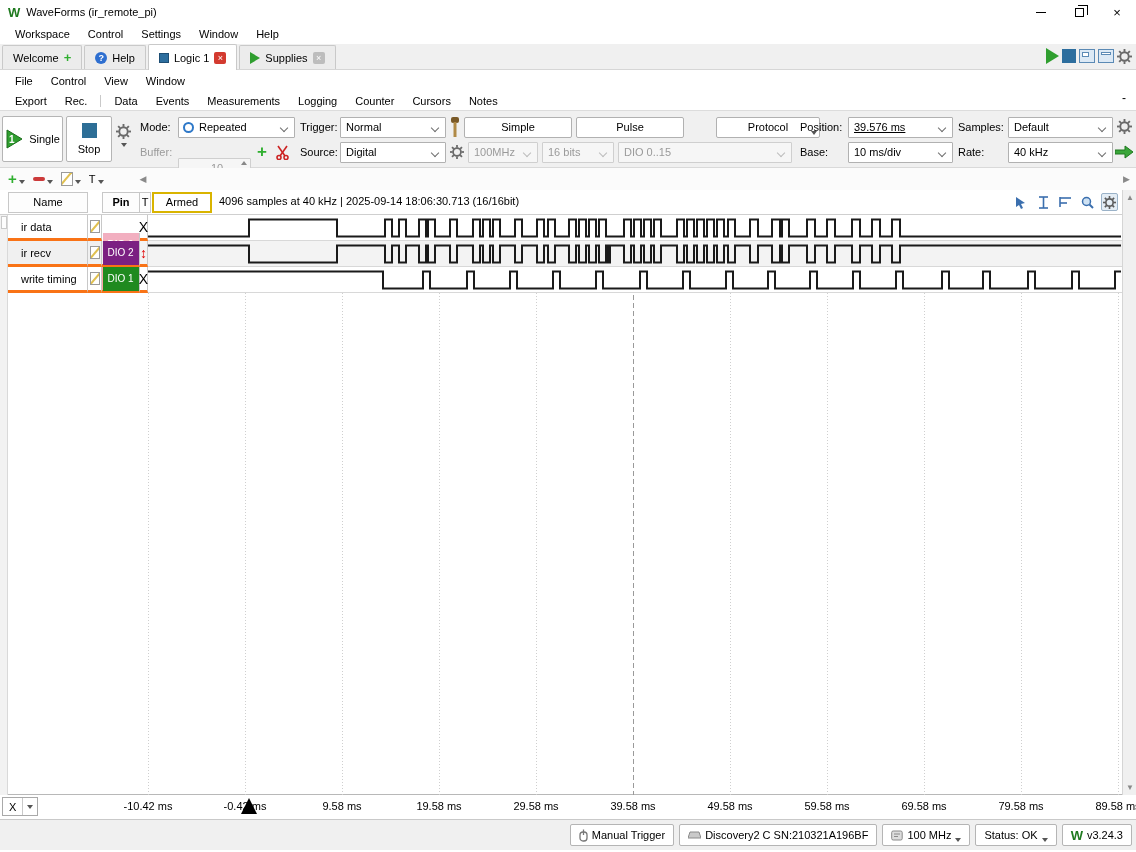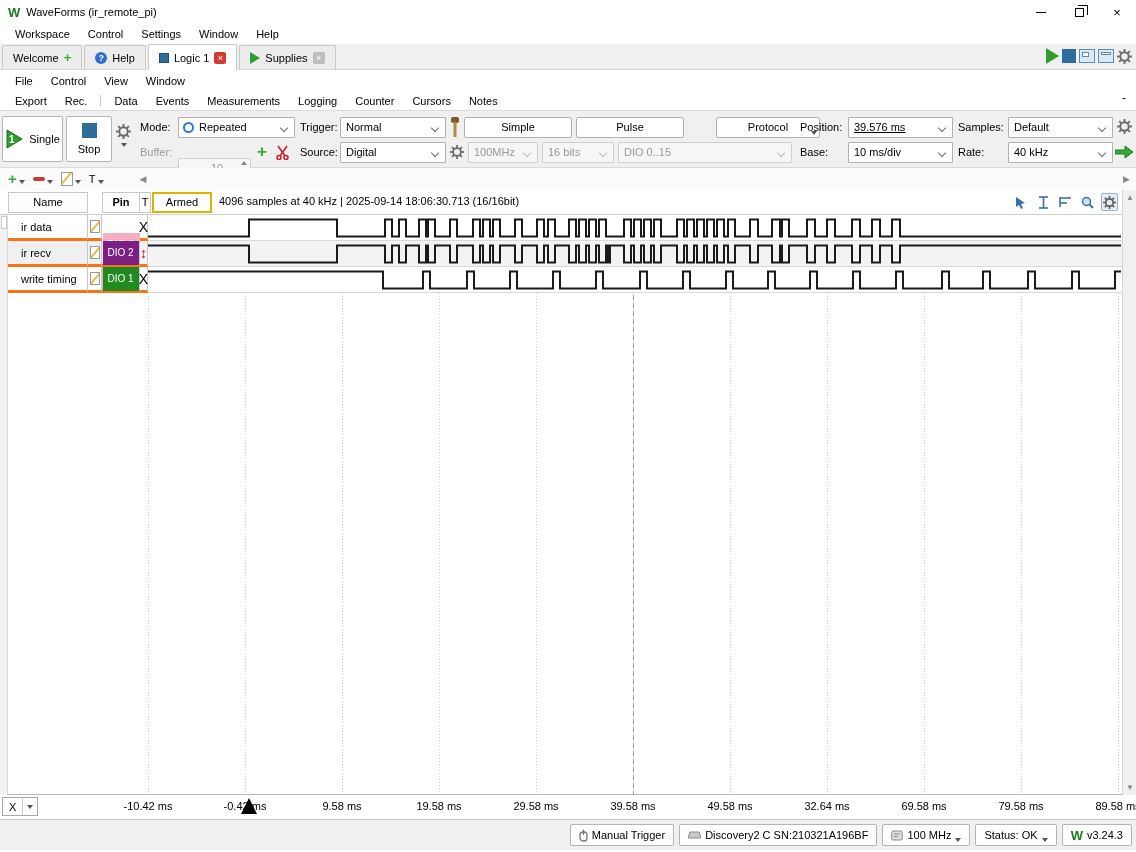--- a/index.html
+++ b/index.html
@@ -463,21 +463,21 @@
         </span>
     </div>
     <div id="axis-labels">
         <span class="axis-label" style="left: 103px;">-10.42 ms</span>
         <span class="axis-label" style="left: 200px;">-0.42 ms</span>
         <span class="axis-label" style="left: 297px;">9.58 ms</span>
         <span class="axis-label" style="left: 394px;">19.58 ms</span>
         <span class="axis-label" style="left: 491px;">29.58 ms</span>
         <span class="axis-label" style="left: 588px;">39.58 ms</span>
         <span class="axis-label" style="left: 685px;">49.58 ms</span>
-        <span class="axis-label" style="left: 782px;">32.64 ms</span>
+        <span class="axis-label" style="left: 782px;">59.58 ms</span>
         <span class="axis-label" style="left: 879px;">69.58 ms</span>
         <span class="axis-label" style="left: 976px;">79.58 ms</span>
         <span class="axis-label" style="left: 1073px;">89.58 ms</span>
       </div>
     <div id="trig-marker" style="left: 241px;"></div>
   </div>
 
   <div class="statusbar">
     <div class="sbtn">
       <svg width="9" height="13" viewBox="0 0 9 13">

